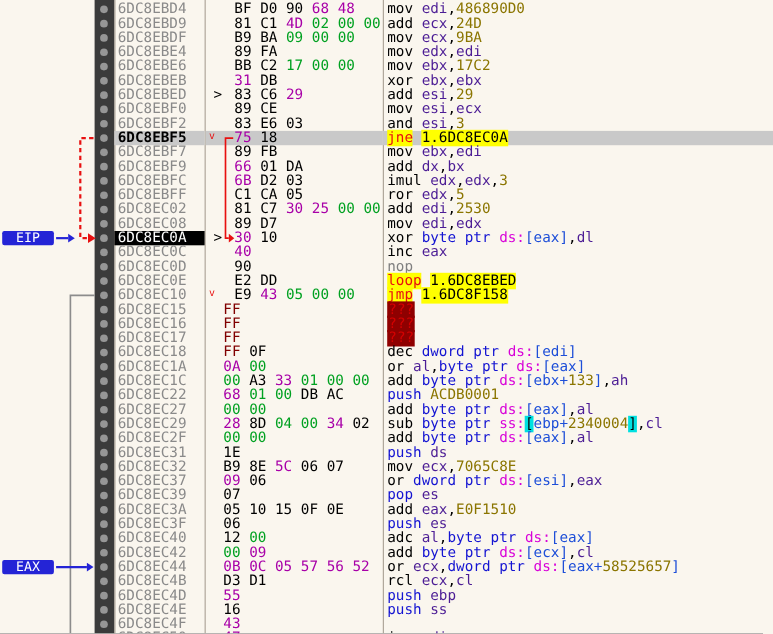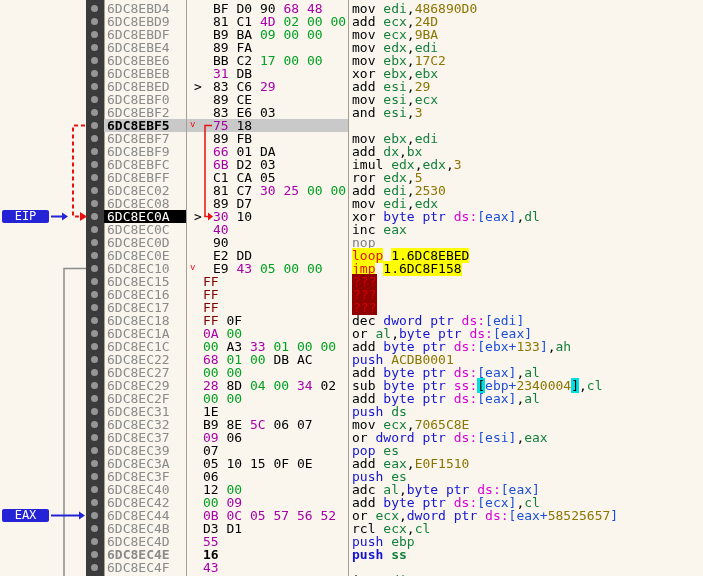--- a/index.html
+++ b/index.html
@@ -26,21 +26,21 @@
   .glyph-v{position:absolute;left:3px;top:-1px;color:#E81010;font-size:9px;}
   
   .sel .c-addr,.sel .c-bytes,.sel .c-instr{background:#C9C9C9;}
   .sel .c-addr{color:#000;font-weight:bold;}
   .eip .c-addr{background:#000;color:#ffffff;font-weight:normal;}
   
   .bk{color:#000}.bm{color:#A800A8}.bg{color:#00A121}.br{color:#800000}
   
   .mn{color:#000}
   .sp{color:#000}
-  .re{color:#15803d}
+  .re{color:#4c1d95}
   .va{color:#8B7500}
   .pt{color:#1414D2}
   .pu{color:#1414D2}
   .sg{color:#D800D8}
   .me{color:#1d4ed8}
   .gy{color:#808080}
   .jm{color:#E81010;background:#FFFF00;}
   .ha{color:#000;background:#FFFF00;}
   .qq{color:#D40000;background:#8F0000;padding:0 1px;}
   .bo{color:#000;background:#00E0E0;}
@@ -63,21 +63,21 @@
   <div id="rows">
       <div class="row ind-w" style="top: 0px;"><div class="c-dot"><span class="dot"></span></div><div class="c-addr">6DC8EBD4</div><div class="c-bytes"><span class="bwrap"><span class="bk">BF</span> <span class="bk">D0</span> <span class="bk">90</span> <span class="bm">68</span> <span class="bm">48</span></span></div><div class="c-instr"><span class="mn">mov</span><span class="sp"> </span><span class="re">edi</span><span class="mn">,</span><span class="va">486890D0</span></div></div>
       <div class="row ind-w" style="top: 13px;"><div class="c-dot"><span class="dot"></span></div><div class="c-addr">6DC8EBD9</div><div class="c-bytes"><span class="bwrap"><span class="bk">81</span> <span class="bk">C1</span> <span class="bm">4D</span> <span class="bg">02</span> <span class="bg">00</span> <span class="bg">00</span></span></div><div class="c-instr"><span class="mn">add</span><span class="sp"> </span><span class="re">ecx</span><span class="mn">,</span><span class="va">24D</span></div></div>
       <div class="row ind-w" style="top: 26px;"><div class="c-dot"><span class="dot"></span></div><div class="c-addr">6DC8EBDF</div><div class="c-bytes"><span class="bwrap"><span class="bk">B9</span> <span class="bk">BA</span> <span class="bg">09</span> <span class="bg">00</span> <span class="bg">00</span></span></div><div class="c-instr"><span class="mn">mov</span><span class="sp"> </span><span class="re">ecx</span><span class="mn">,</span><span class="va">9BA</span></div></div>
       <div class="row ind-w" style="top: 39px;"><div class="c-dot"><span class="dot"></span></div><div class="c-addr">6DC8EBE4</div><div class="c-bytes"><span class="bwrap"><span class="bk">89</span> <span class="bk">FA</span></span></div><div class="c-instr"><span class="mn">mov</span><span class="sp"> </span><span class="re">edx</span><span class="mn">,</span><span class="re">edi</span></div></div>
       <div class="row ind-w" style="top: 52px;"><div class="c-dot"><span class="dot"></span></div><div class="c-addr">6DC8EBE6</div><div class="c-bytes"><span class="bwrap"><span class="bk">BB</span> <span class="bk">C2</span> <span class="bg">17</span> <span class="bg">00</span> <span class="bg">00</span></span></div><div class="c-instr"><span class="mn">mov</span><span class="sp"> </span><span class="re">ebx</span><span class="mn">,</span><span class="va">17C2</span></div></div>
       <div class="row ind-w" style="top: 65px;"><div class="c-dot"><span class="dot"></span></div><div class="c-addr">6DC8EBEB</div><div class="c-bytes"><span class="bwrap"><span class="bm">31</span> <span class="bk">DB</span></span></div><div class="c-instr"><span class="mn">xor</span><span class="sp"> </span><span class="re">ebx</span><span class="mn">,</span><span class="re">ebx</span></div></div>
       <div class="row ind-w" style="top: 78px;"><div class="c-dot"><span class="dot"></span></div><div class="c-addr">6DC8EBED</div><div class="c-bytes"><span class="glyph-gt">&gt;</span><span class="bwrap"><span class="bk">83</span> <span class="bk">C6</span> <span class="bm">29</span></span></div><div class="c-instr"><span class="mn">add</span><span class="sp"> </span><span class="re">esi</span><span class="mn">,</span><span class="va">29</span></div></div>
       <div class="row ind-w" style="top: 91px;"><div class="c-dot"><span class="dot"></span></div><div class="c-addr">6DC8EBF0</div><div class="c-bytes"><span class="bwrap"><span class="bk">89</span> <span class="bk">CE</span></span></div><div class="c-instr"><span class="mn">mov</span><span class="sp"> </span><span class="re">esi</span><span class="mn">,</span><span class="re">ecx</span></div></div>
       <div class="row ind-w" style="top: 104px;"><div class="c-dot"><span class="dot"></span></div><div class="c-addr">6DC8EBF2</div><div class="c-bytes"><span class="bwrap"><span class="bk">83</span> <span class="bk">E6</span> <span class="bk">03</span></span></div><div class="c-instr"><span class="mn">and</span><span class="sp"> </span><span class="re">esi</span><span class="mn">,</span><span class="va">3</span></div></div>
-      <div class="row ind-w sel" style="top: 117px;"><div class="c-dot"><span class="dot"></span></div><div class="c-addr">6DC8EBF5</div><div class="c-bytes"><span class="glyph-v">v</span><span class="bwrap"><span class="bm">75</span> <span class="bk">18</span></span></div></div>
+      <div class="row ind-w sel" style="top: 117px;"><div class="c-dot"><span class="dot"></span></div><div class="c-addr">6DC8EBF5</div><div class="c-bytes"><span class="glyph-v">v</span><span class="bwrap"><span class="bm">75</span> <span class="bk">18</span></span></div><div class="c-instr"><span class="jm">jne</span><span class="sp"> </span><span class="ha">1.6DC8EC0A</span></div></div>
       <div class="row ind-w" style="top: 130px;"><div class="c-dot"><span class="dot"></span></div><div class="c-addr">6DC8EBF7</div><div class="c-bytes"><span class="bwrap"><span class="bk">89</span> <span class="bk">FB</span></span></div><div class="c-instr"><span class="mn">mov</span><span class="sp"> </span><span class="re">ebx</span><span class="mn">,</span><span class="re">edi</span></div></div>
       <div class="row ind-w" style="top: 143px;"><div class="c-dot"><span class="dot"></span></div><div class="c-addr">6DC8EBF9</div><div class="c-bytes"><span class="bwrap"><span class="bm">66</span> <span class="bk">01</span> <span class="bk">DA</span></span></div><div class="c-instr"><span class="mn">add</span><span class="sp"> </span><span class="re">dx</span><span class="mn">,</span><span class="re">bx</span></div></div>
       <div class="row ind-w" style="top: 156px;"><div class="c-dot"><span class="dot"></span></div><div class="c-addr">6DC8EBFC</div><div class="c-bytes"><span class="bwrap"><span class="bm">6B</span> <span class="bk">D2</span> <span class="bk">03</span></span></div><div class="c-instr"><span class="mn">imul</span><span class="sp"> </span><span class="re">edx</span><span class="mn">,</span><span class="re">edx</span><span class="mn">,</span><span class="va">3</span></div></div>
       <div class="row ind-w" style="top: 169px;"><div class="c-dot"><span class="dot"></span></div><div class="c-addr">6DC8EBFF</div><div class="c-bytes"><span class="bwrap"><span class="bk">C1</span> <span class="bk">CA</span> <span class="bk">05</span></span></div><div class="c-instr"><span class="mn">ror</span><span class="sp"> </span><span class="re">edx</span><span class="mn">,</span><span class="va">5</span></div></div>
       <div class="row ind-w" style="top: 182px;"><div class="c-dot"><span class="dot"></span></div><div class="c-addr">6DC8EC02</div><div class="c-bytes"><span class="bwrap"><span class="bk">81</span> <span class="bk">C7</span> <span class="bm">30</span> <span class="bm">25</span> <span class="bg">00</span> <span class="bg">00</span></span></div><div class="c-instr"><span class="mn">add</span><span class="sp"> </span><span class="re">edi</span><span class="mn">,</span><span class="va">2530</span></div></div>
       <div class="row ind-w" style="top: 195px;"><div class="c-dot"><span class="dot"></span></div><div class="c-addr">6DC8EC08</div><div class="c-bytes"><span class="bwrap"><span class="bk">89</span> <span class="bk">D7</span></span></div><div class="c-instr"><span class="mn">mov</span><span class="sp"> </span><span class="re">edi</span><span class="mn">,</span><span class="re">edx</span></div></div>
       <div class="row ind-w eip" style="top: 208px;"><div class="c-dot"><span class="dot"></span></div><div class="c-addr">6DC8EC0A</div><div class="c-bytes"><span class="glyph-gt">&gt;</span><span class="bwrap"><span class="bm">30</span> <span class="bk">10</span></span></div><div class="c-instr"><span class="mn">xor</span><span class="sp"> </span><span class="pt">byte ptr</span><span class="sp"> </span><span class="sg">ds:</span><span class="me">[eax]</span><span class="mn">,</span><span class="re">dl</span></div></div>
       <div class="row ind-w" style="top: 221px;"><div class="c-dot"><span class="dot"></span></div><div class="c-addr">6DC8EC0C</div><div class="c-bytes"><span class="bwrap"><span class="bm">40</span></span></div><div class="c-instr"><span class="mn">inc</span><span class="sp"> </span><span class="re">eax</span></div></div>
       <div class="row ind-w" style="top: 234px;"><div class="c-dot"><span class="dot"></span></div><div class="c-addr">6DC8EC0D</div><div class="c-bytes"><span class="bwrap"><span class="bk">90</span></span></div><div class="c-instr"><span class="gy">nop</span></div></div>
       <div class="row ind-w" style="top: 247px;"><div class="c-dot"><span class="dot"></span></div><div class="c-addr">6DC8EC0E</div><div class="c-bytes"><span class="bwrap"><span class="bk">E2</span> <span class="bk">DD</span></span></div><div class="c-instr"><span class="jm">loop</span><span class="sp"> </span><span class="ha">1.6DC8EBED</span></div></div>
@@ -96,21 +96,21 @@
       <div class="row ind-n" style="top: 416px;"><div class="c-dot"><span class="dot"></span></div><div class="c-addr">6DC8EC32</div><div class="c-bytes"><span class="bwrap"><span class="bk">B9</span> <span class="bk">8E</span> <span class="bm">5C</span> <span class="bk">06</span> <span class="bk">07</span></span></div><div class="c-instr"><span class="mn">mov</span><span class="sp"> </span><span class="re">ecx</span><span class="mn">,</span><span class="va">7065C8E</span></div></div>
       <div class="row ind-n" style="top: 429px;"><div class="c-dot"><span class="dot"></span></div><div class="c-addr">6DC8EC37</div><div class="c-bytes"><span class="bwrap"><span class="bm">09</span> <span class="bk">06</span></span></div><div class="c-instr"><span class="mn">or</span><span class="sp"> </span><span class="pt">dword ptr</span><span class="sp"> </span><span class="sg">ds:</span><span class="me">[esi]</span><span class="mn">,</span><span class="re">eax</span></div></div>
       <div class="row ind-n" style="top: 442px;"><div class="c-dot"><span class="dot"></span></div><div class="c-addr">6DC8EC39</div><div class="c-bytes"><span class="bwrap"><span class="bk">07</span></span></div><div class="c-instr"><span class="pu">pop</span><span class="sp"> </span><span class="re">es</span></div></div>
       <div class="row ind-n" style="top: 455px;"><div class="c-dot"><span class="dot"></span></div><div class="c-addr">6DC8EC3A</div><div class="c-bytes"><span class="bwrap"><span class="bk">05</span> <span class="bk">10</span> <span class="bk">15</span> <span class="bk">0F</span> <span class="bk">0E</span></span></div><div class="c-instr"><span class="mn">add</span><span class="sp"> </span><span class="re">eax</span><span class="mn">,</span><span class="va">E0F1510</span></div></div>
       <div class="row ind-n" style="top: 468px;"><div class="c-dot"><span class="dot"></span></div><div class="c-addr">6DC8EC3F</div><div class="c-bytes"><span class="bwrap"><span class="bk">06</span></span></div><div class="c-instr"><span class="pu">push</span><span class="sp"> </span><span class="re">es</span></div></div>
       <div class="row ind-n" style="top: 481px;"><div class="c-dot"><span class="dot"></span></div><div class="c-addr">6DC8EC40</div><div class="c-bytes"><span class="bwrap"><span class="bk">12</span> <span class="bg">00</span></span></div><div class="c-instr"><span class="mn">adc</span><span class="sp"> </span><span class="re">al</span><span class="mn">,</span><span class="pt">byte ptr</span><span class="sp"> </span><span class="sg">ds:</span><span class="me">[eax]</span></div></div>
       <div class="row ind-n" style="top: 494px;"><div class="c-dot"><span class="dot"></span></div><div class="c-addr">6DC8EC42</div><div class="c-bytes"><span class="bwrap"><span class="bg">00</span> <span class="bm">09</span></span></div><div class="c-instr"><span class="mn">add</span><span class="sp"> </span><span class="pt">byte ptr</span><span class="sp"> </span><span class="sg">ds:</span><span class="me">[ecx]</span><span class="mn">,</span><span class="re">cl</span></div></div>
       <div class="row ind-n" style="top: 507px;"><div class="c-dot"><span class="dot"></span></div><div class="c-addr">6DC8EC44</div><div class="c-bytes"><span class="bwrap"><span class="bm">0B</span> <span class="bm">0C</span> <span class="bm">05</span> <span class="bm">57</span> <span class="bm">56</span> <span class="bm">52</span></span></div><div class="c-instr"><span class="mn">or</span><span class="sp"> </span><span class="re">ecx</span><span class="mn">,</span><span class="pt">dword ptr</span><span class="sp"> </span><span class="sg">ds:</span><span class="me">[eax+</span><span class="va">58525657</span><span class="me">]</span></div></div>
       <div class="row ind-n" style="top: 520px;"><div class="c-dot"><span class="dot"></span></div><div class="c-addr">6DC8EC4B</div><div class="c-bytes"><span class="bwrap"><span class="bk">D3</span> <span class="bk">D1</span></span></div><div class="c-instr"><span class="mn">rcl</span><span class="sp"> </span><span class="re">ecx</span><span class="mn">,</span><span class="re">cl</span></div></div>
       <div class="row ind-n" style="top: 533px;"><div class="c-dot"><span class="dot"></span></div><div class="c-addr">6DC8EC4D</div><div class="c-bytes"><span class="bwrap"><span class="bm">55</span></span></div><div class="c-instr"><span class="pu">push</span><span class="sp"> </span><span class="re">ebp</span></div></div>
-      <div class="row ind-n" style="top: 546px; font-weight: bold;"><div class="c-dot"><span class="dot"></span></div><div class="c-addr">6DC8EC4E</div><div class="c-bytes"><span class="bwrap"><span class="bk">16</span></span></div><div class="c-instr"><span class="pu">push</span><span class="sp"> </span><span class="re">ss</span></div></div>
+      <div class="row ind-n" style="top: 546px;"><div class="c-dot"><span class="dot"></span></div><div class="c-addr">6DC8EC4E</div><div class="c-bytes"><span class="bwrap"><span class="bk">16</span></span></div><div class="c-instr"><span class="pu">push</span><span class="sp"> </span><span class="re">ss</span></div></div>
       <div class="row ind-n" style="top: 559px;"><div class="c-dot"><span class="dot"></span></div><div class="c-addr">6DC8EC4F</div><div class="c-bytes"><span class="bwrap"><span class="bm">43</span></span></div></div>
       <div class="row ind-n" style="top: 572px;"><div class="c-dot"></div><div class="c-addr">6DC8EC50</div><div class="c-bytes"><span class="bwrap"><span class="bm">47</span></span></div><div class="c-instr"><span class="mn">inc</span><span class="sp"> </span><span class="re">edi</span></div></div>
     </div>
 
   <div class="reglabel" style="top:210px">EIP</div>
   <div class="reglabel" style="top:509px">EAX</div>
 
   <svg id="overlay" width="703" height="576">
 
     <path d="M 86 268.5 L 64 268.5 L 64 576" fill="none" stroke="#8C8C8C" stroke-width="1.5"></path>

